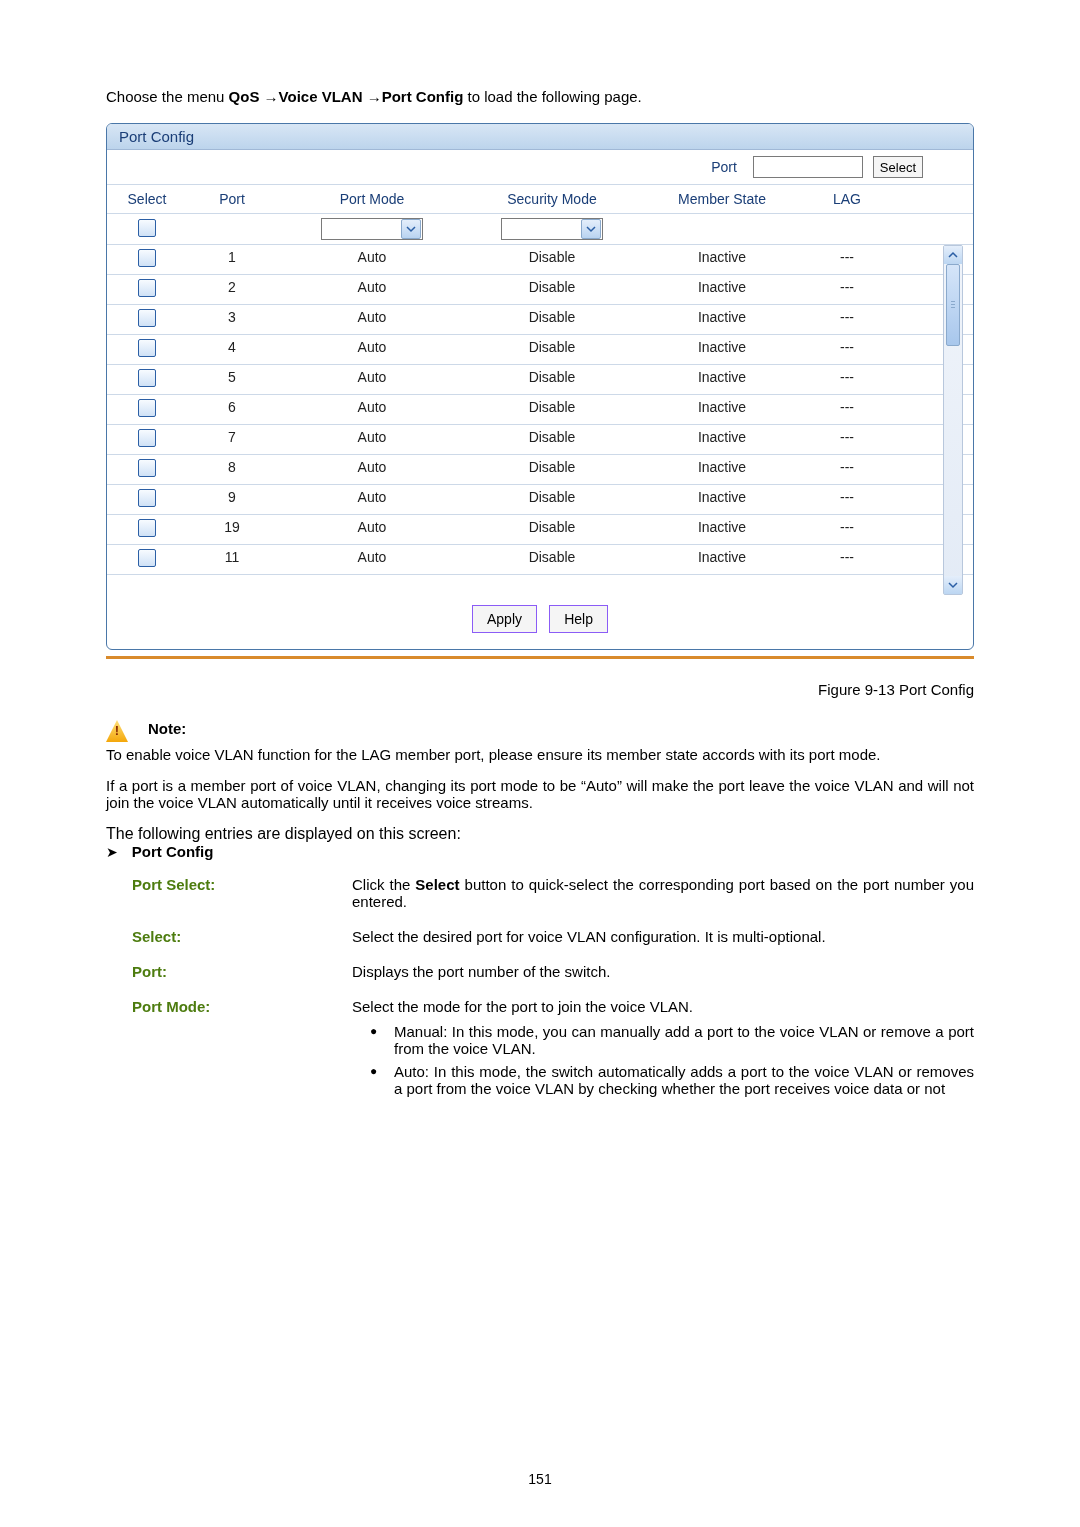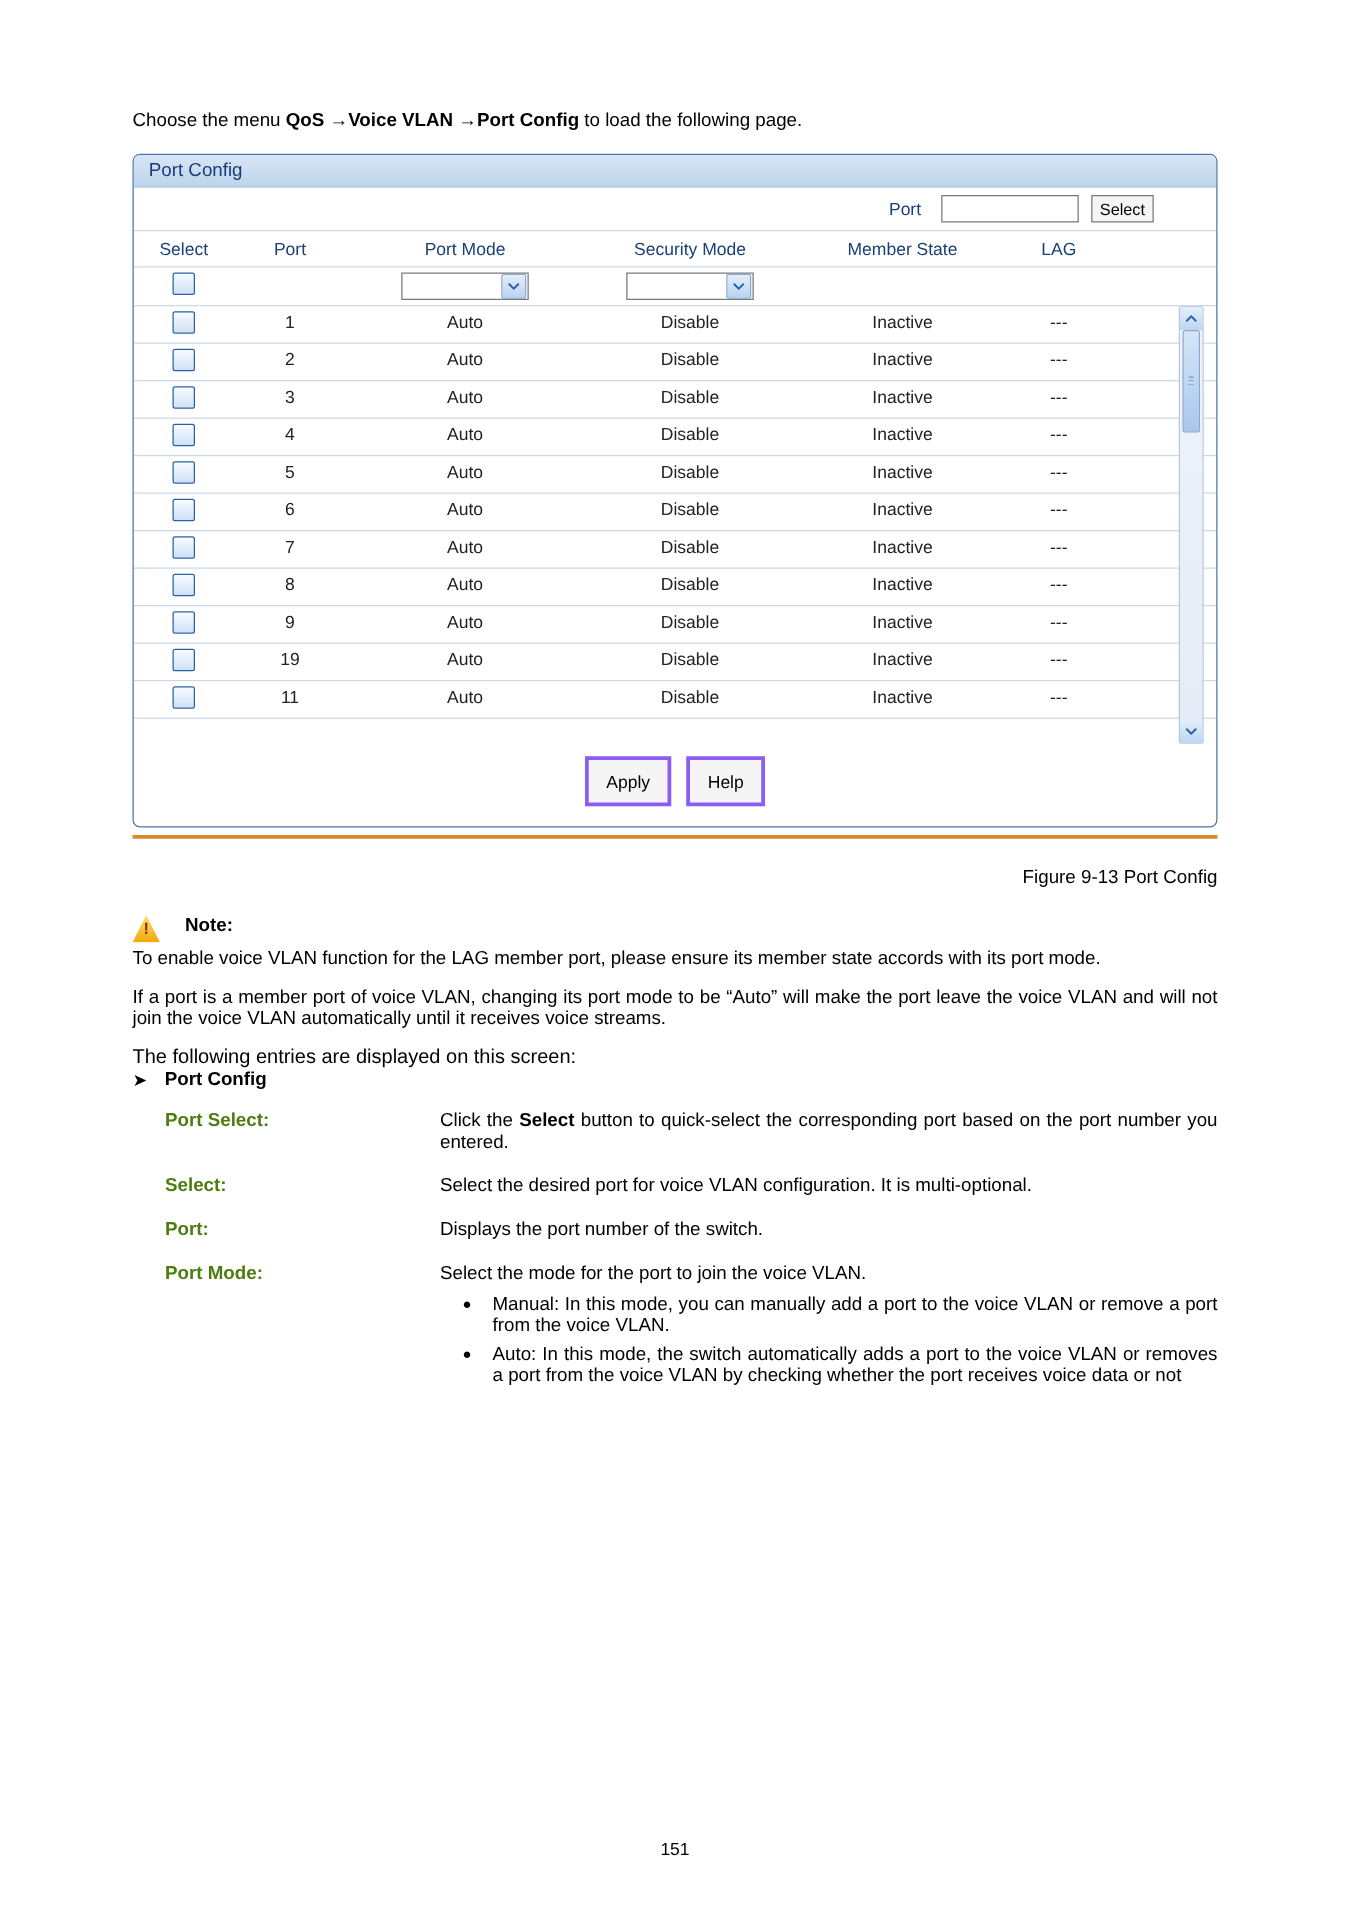--- a/index.html
+++ b/index.html
@@ -167,22 +167,22 @@
   .sb-nub {
     position:absolute;left:4px;right:4px;top:36px;height:8px;
     background: repeating-linear-gradient(#8aa9cc 0 1px, transparent 1px 3px);
   }
 
   .action-row {
     text-align: center;
     padding: 12px 0 16px 0;
   }
   .action-btn {
-    height: 40px;
-    border: 3px solid #8b5cf6;
+    height: 28px;
+    border: 1px solid #8b5cf6;
     background: #f5f5f5;
     font-size: 14px;
     padding: 0 14px;
     cursor: pointer;
     margin: 0 4px;
   }
 
   .hr-orange {
     border: none;
     border-top: 3px solid #d98a2b;

